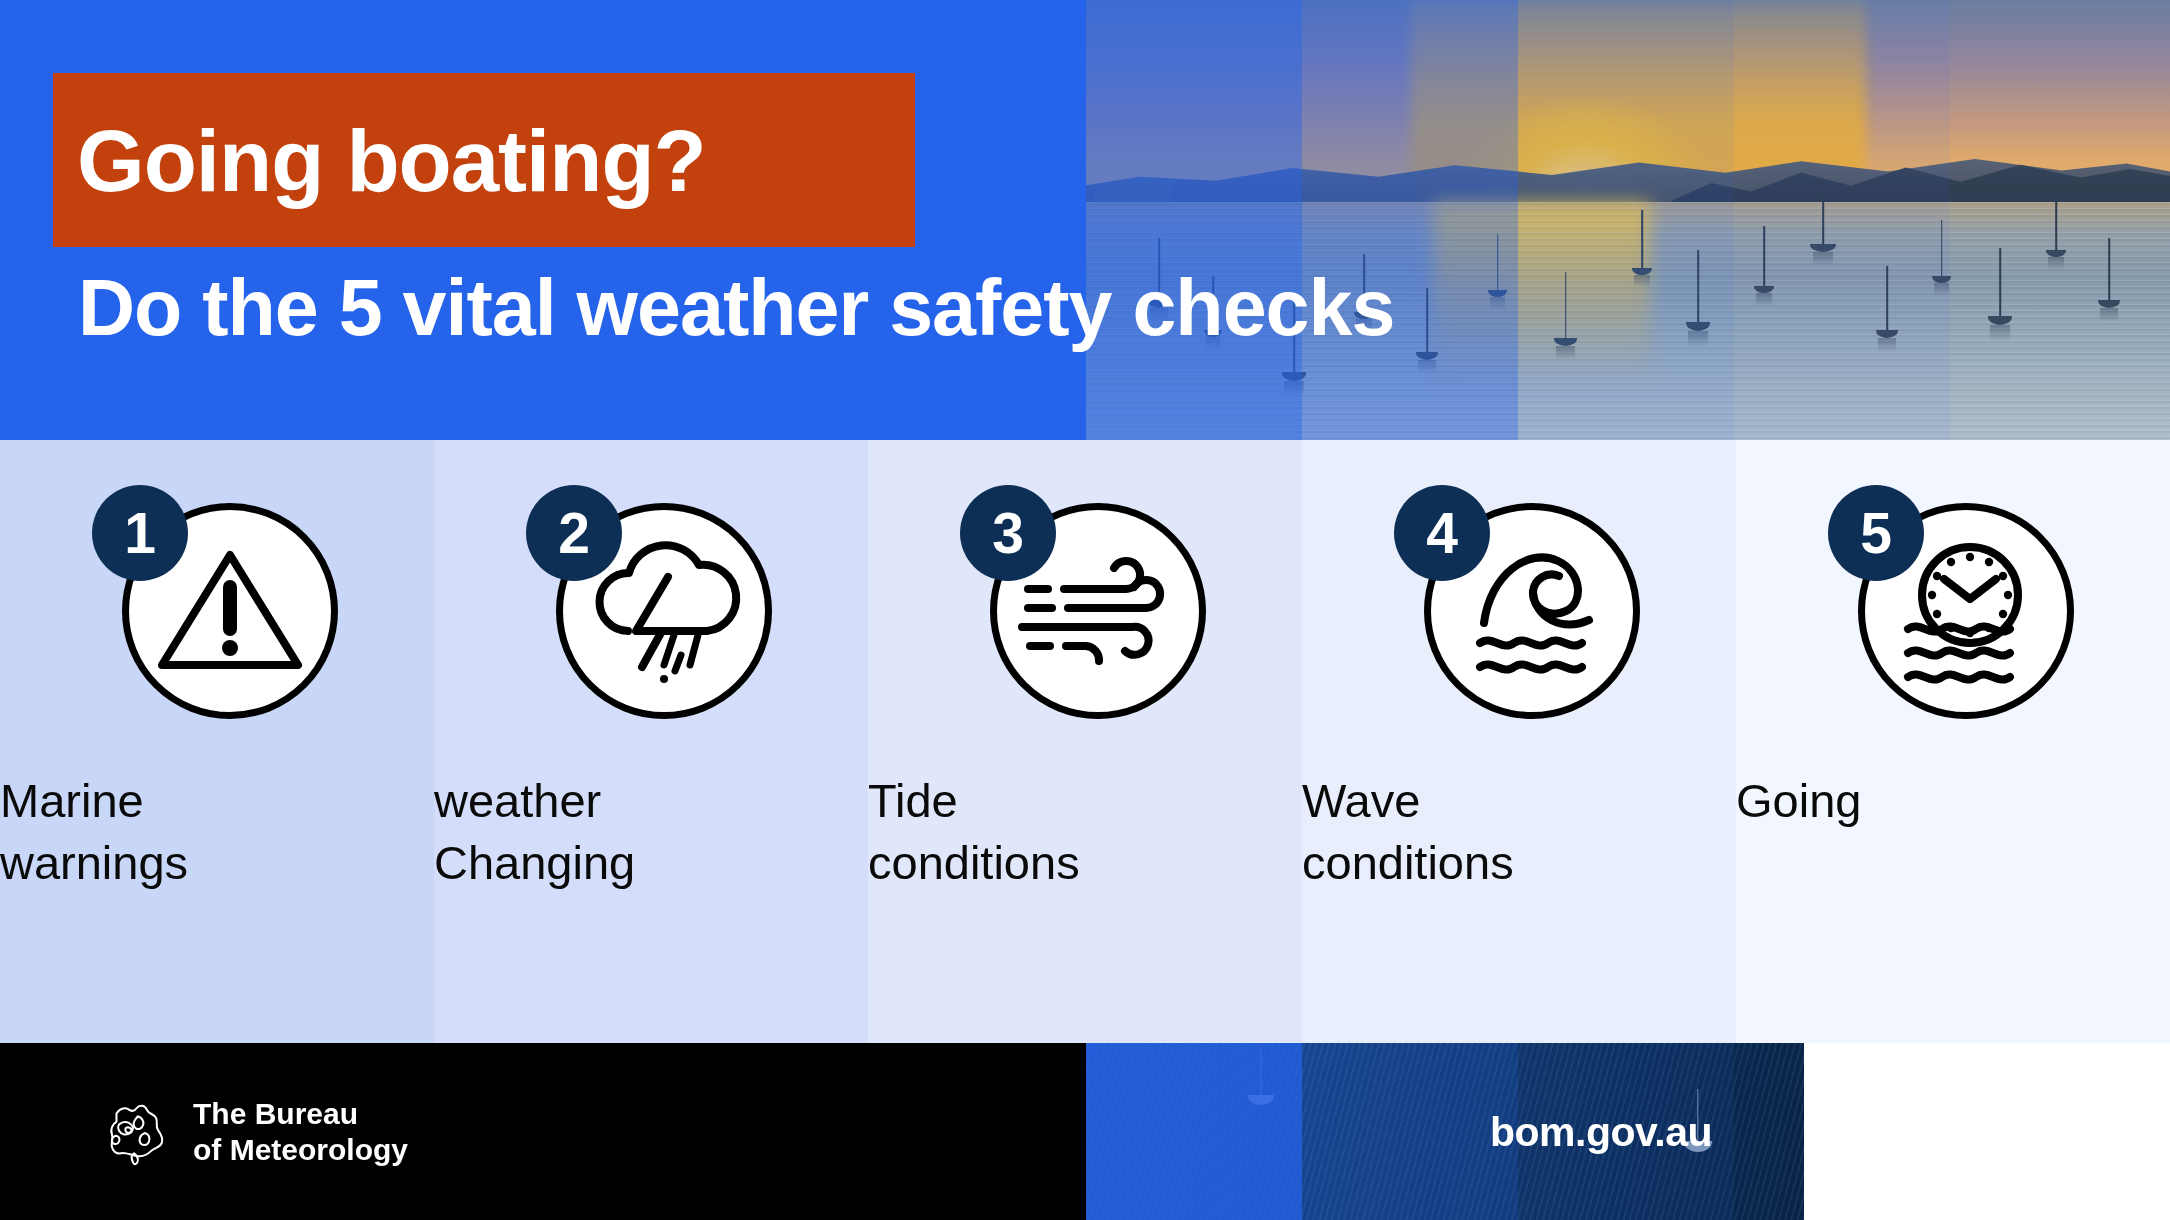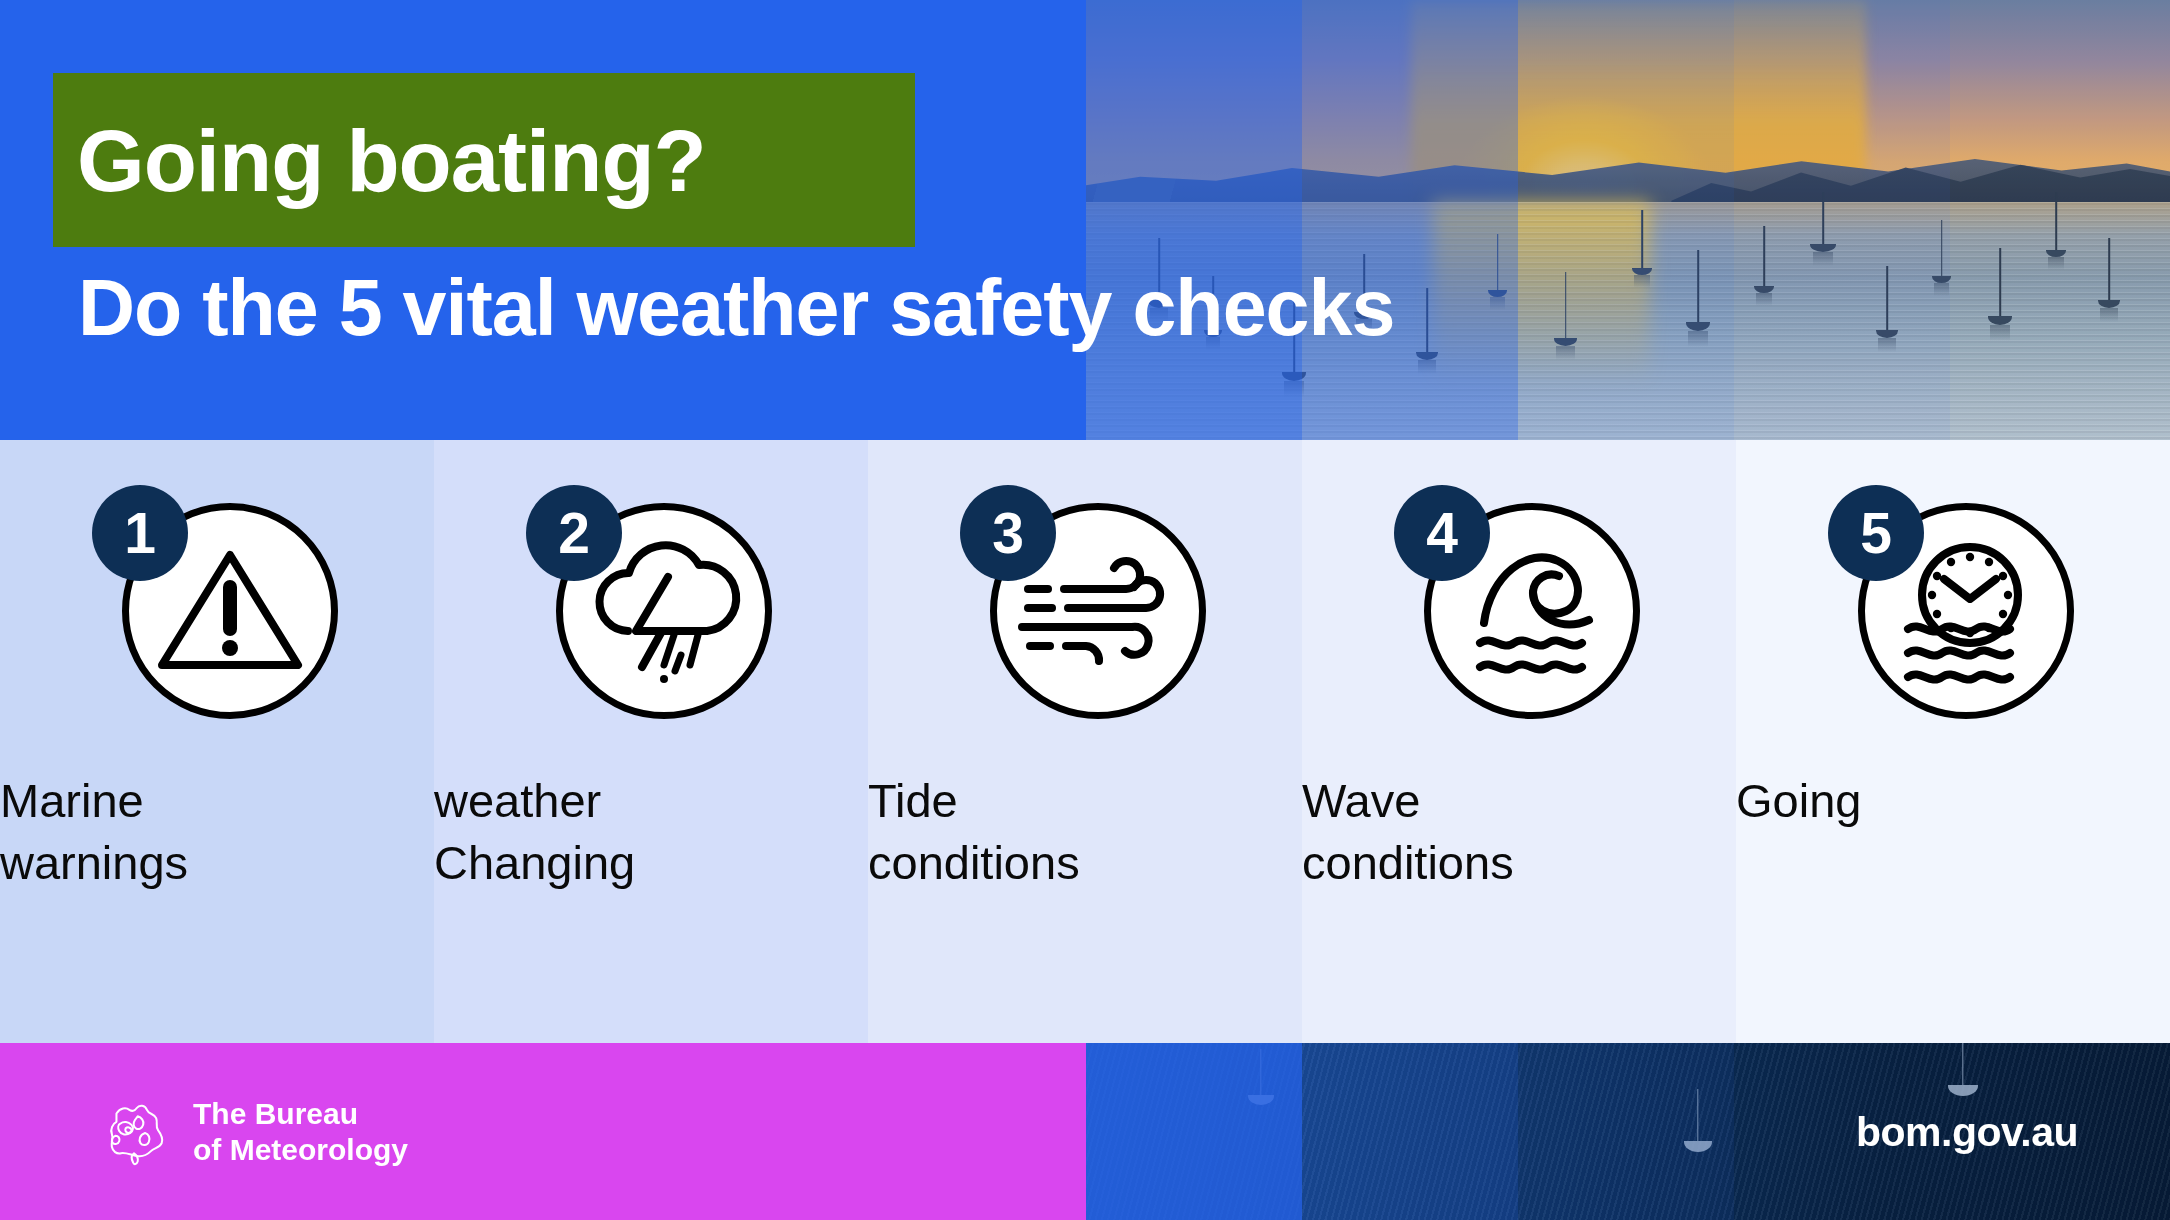--- a/index.html
+++ b/index.html
@@ -85,21 +85,21 @@
   .hero-band { position:absolute; top:0; height:440px; background:#2563eb; }
   .hb1 { left:0px;   width:216px; opacity:.68; }
   .hb2 { left:216px; width:216px; opacity:.46; }
   .hb3 { left:432px; width:216px; opacity:.17; }
   .hb4 { left:648px; width:216px; opacity:.10; }
   .hb5 { left:864px; width:220px; opacity:.04; }
 
   .title-box {
     position:absolute; left:53px; top:73px;
     width:862px; height:174px;
-    background:#4d7c0f;
+    background:#c2410c;
   }
   .title-text {
     position:absolute; left:24px; top:50%;
     transform:translateY(-50%);
     color:#ffffff;
     font-size:87px; font-weight:bold;
     letter-spacing:-1px; white-space:nowrap;
     line-height:1;
   }
   .subtitle {
@@ -160,22 +160,22 @@
     text-align:left;
     color:#0a0a0a;
     font-size:47px;
     font-weight:normal;
     line-height:1.32;
   }
 
   
   .footer {
     position:absolute; left:0; top:1043px;
-    width:2170px; height:177px;
-    background:#d946ef;
+    width:1804px; height:177px;
+    background:#000000;
     overflow:hidden;
   }
   .f-photo {
     position:absolute; left:1086px; top:0;
     width:1084px; height:177px;
     background:linear-gradient(100deg, #1b4d8e 0%, #113a6e 26%, #0b2c56 52%, #07203f 74%, #061a33 100%);
     overflow:hidden;
   }
   .f-ripple {
     position:absolute; inset:0;

